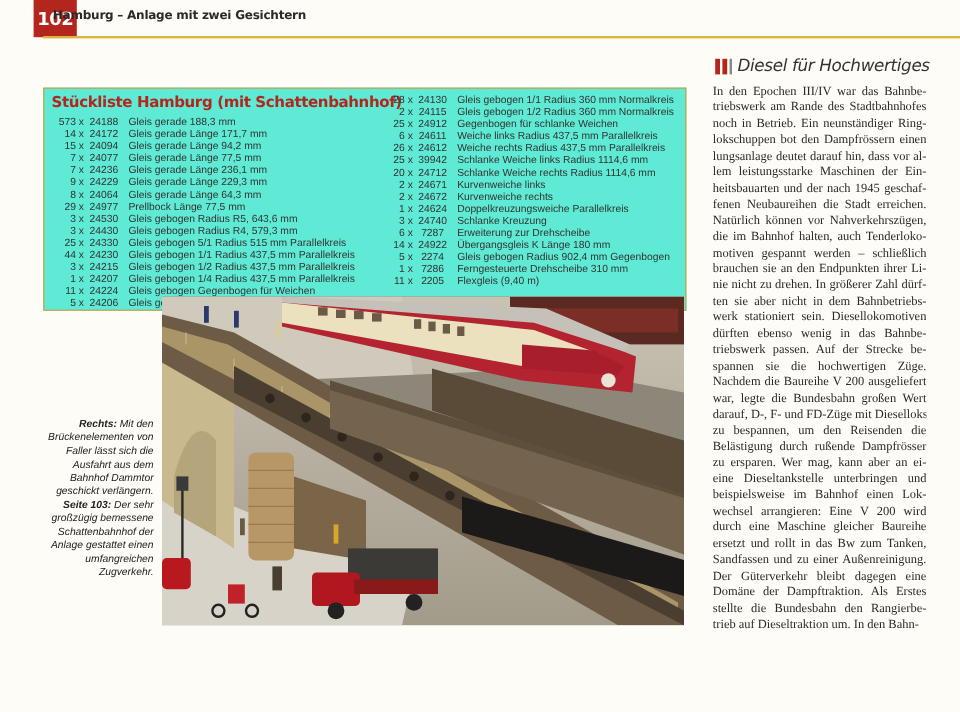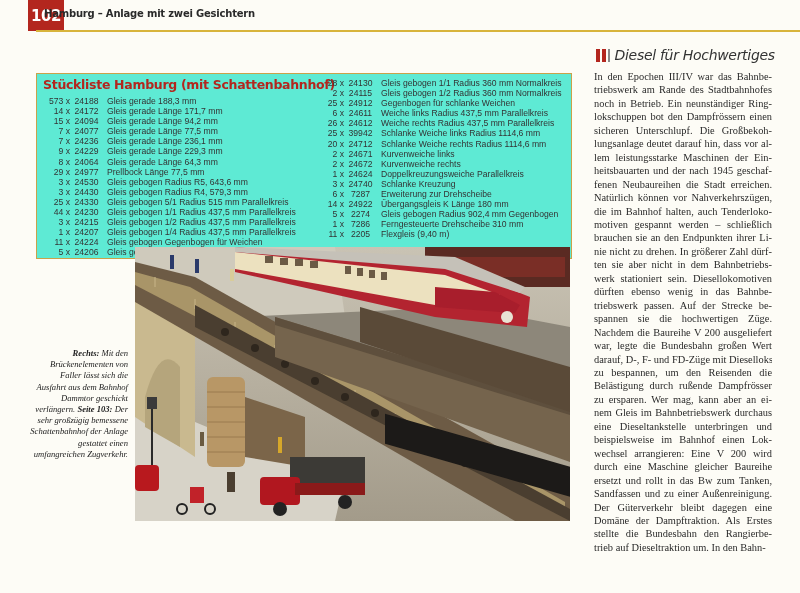--- a/index.html
+++ b/index.html
@@ -23,21 +23,21 @@
   .parts-col.right { left: 274px; top: 4px; }
   .part-row { display: flex; white-space: nowrap; }
   .part-qty { width: 36px; text-align: right; padding-right: 3px; }
   .part-num { width: 34px; text-align: center; padding-right: 7px; }
   .part-desc { }
 
   .photo { position: absolute; left: 135px; top: 247px; width: 435px; height: 274px; overflow: hidden;
     background: #9a9384; }
 
   .caption { position: absolute; left: 30px; top: 348px; width: 98px; text-align: right;
-    font-family: Liberation Serif, serif; font-style: italic; font-size: 8.6px; line-height: 11.2px; color: #222; }
+    font-family: Liberation Sans, sans-serif; font-style: italic; font-size: 8.6px; line-height: 11.2px; color: #222; }
   .caption b { font-weight: bold; }
 
   .sidebar-head { position: absolute; left: 596px; top: 47px; display: flex; align-items: center; gap: 5px; }
   .bars { display: flex; gap: 2px; align-items: center; }
   .bar { width: 4px; height: 13px; background: #b3261e; }
   .bar.thin { width: 1.5px; background: #888; }
   .sidebar-title { font-family: "DejaVu Sans", sans-serif; font-style: italic; font-size: 14px; color: #333; letter-spacing: -0.3px; }
 
   .article { position: absolute; left: 594px; top: 70px; width: 178px; text-align: justify;
     font-family: "Liberation Serif", serif; font-size: 10.4px; line-height: 13.45px; color: #2a2a2a; }
@@ -343,42 +343,40 @@
       <span class="bar thin"></span>
   </span>
   <span class="sidebar-title">Diesel für Hochwertiges</span>
 </div>
 
 <div class="article" id="article">
     <span class="article-line">In den Epochen III/IV war das Bahnbe-</span>
     <span class="article-line">triebswerk am Rande des Stadtbahnhofes</span>
     <span class="article-line">noch in Betrieb. Ein neunständiger Ring-</span>
     <span class="article-line">lokschuppen bot den Dampfrössern einen</span>
-    <span class="article-line">sicheren Unterschlupf. Die Großbekoh-</span>
     <span class="article-line">lungsanlage deutet darauf hin, dass vor al-</span>
     <span class="article-line">lem leistungsstarke Maschinen der Ein-</span>
     <span class="article-line">heitsbauarten und der nach 1945 geschaf-</span>
     <span class="article-line">fenen Neubaureihen die Stadt erreichen.</span>
     <span class="article-line">Natürlich können vor Nahverkehrszügen,</span>
     <span class="article-line">die im Bahnhof halten, auch Tenderloko-</span>
     <span class="article-line">motiven gespannt werden – schließlich</span>
     <span class="article-line">brauchen sie an den Endpunkten ihrer Li-</span>
     <span class="article-line">nie nicht zu drehen. In größerer Zahl dürf-</span>
     <span class="article-line">ten sie aber nicht in dem Bahnbetriebs-</span>
     <span class="article-line">werk stationiert sein. Diesellokomotiven</span>
     <span class="article-line">dürften ebenso wenig in das Bahnbe-</span>
     <span class="article-line">triebswerk passen. Auf der Strecke be-</span>
     <span class="article-line">spannen sie die hochwertigen Züge.</span>
     <span class="article-line">Nachdem die Baureihe V 200 ausgeliefert</span>
     <span class="article-line">war, legte die Bundesbahn großen Wert</span>
     <span class="article-line">darauf, D-, F- und FD-Züge mit Dieselloks</span>
     <span class="article-line">zu bespannen, um den Reisenden die</span>
     <span class="article-line">Belästigung durch rußende Dampfrösser</span>
     <span class="article-line">zu ersparen. Wer mag, kann aber an ei-</span>
-    <span class="article-line">nem Gleis im Bahnbetriebswerk durchaus</span>
     <span class="article-line">eine Dieseltankstelle unterbringen und</span>
     <span class="article-line">beispielsweise im Bahnhof einen Lok-</span>
     <span class="article-line">wechsel arrangieren: Eine V 200 wird</span>
     <span class="article-line">durch eine Maschine gleicher Baureihe</span>
     <span class="article-line">ersetzt und rollt in das Bw zum Tanken,</span>
     <span class="article-line">Sandfassen und zu einer Außenreinigung.</span>
     <span class="article-line">Der Güterverkehr bleibt dagegen eine</span>
     <span class="article-line">Domäne der Dampftraktion. Als Erstes</span>
     <span class="article-line">stellte die Bundesbahn den Rangierbe-</span>
     <span class="article-line last">trieb auf Dieseltraktion um. In den Bahn-</span>

